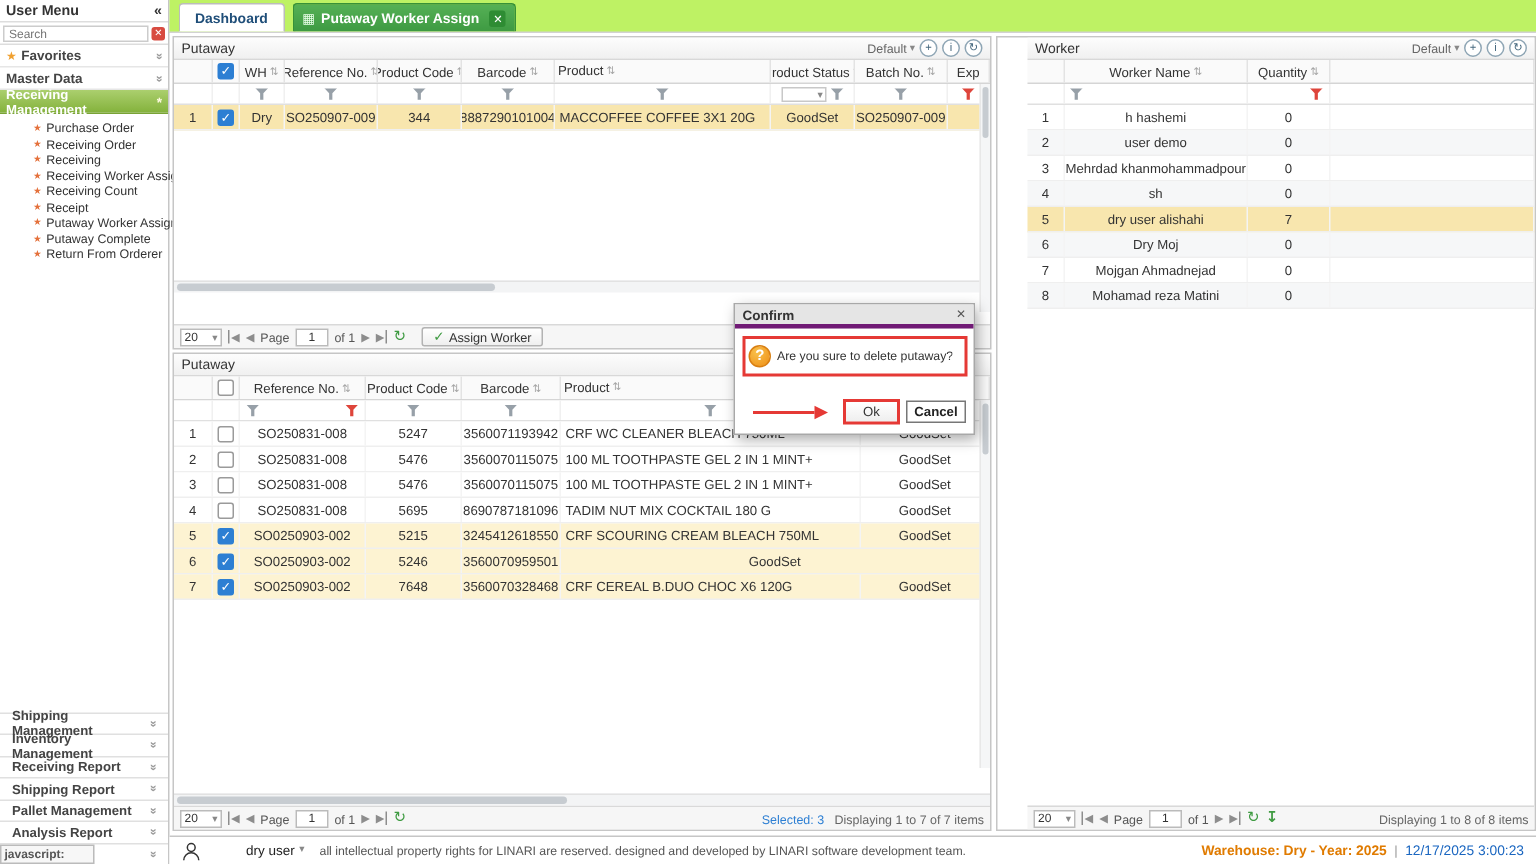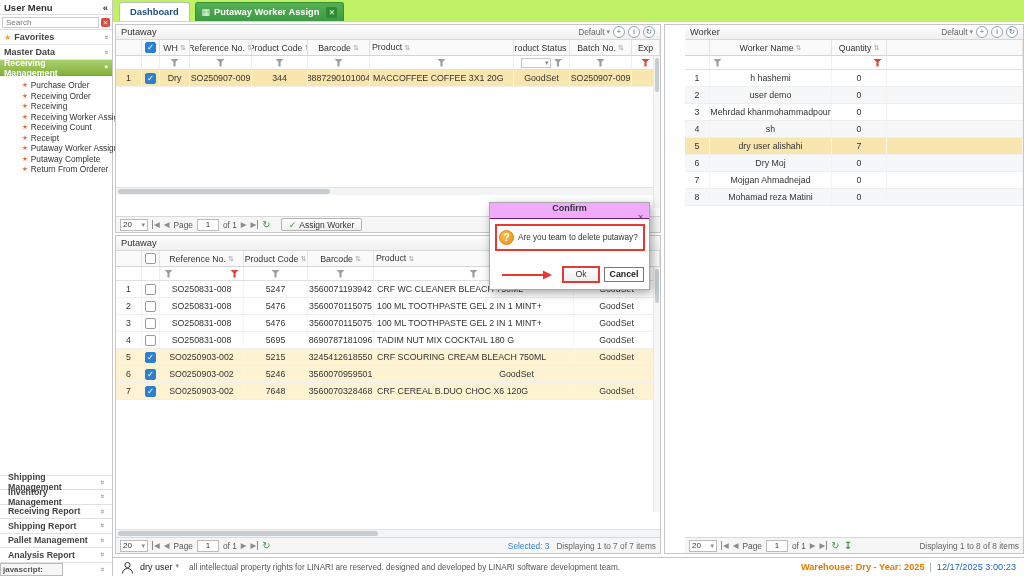--- a/index.html
+++ b/index.html
@@ -134,43 +134,43 @@
     padding:0 7px; border:1px solid #b3b3b3; border-radius:2px;
     background:linear-gradient(#fff,#efefef); color:#333; font-size:8.5px; }
   .check-ic { color:#3f9b42; font-weight:bold; font-size:9px; }
   .pager-right { margin-left:auto; display:flex; align-items:center; gap:7px; }
   .selected-count { color:#2d7fd3; }
   .display-info { color:#666; }
 
   
   #dialog { position:absolute; left:489px; top:202px; width:161px; height:88px; background:#fff;
     border:1px solid #a8a8a8; box-shadow:2px 3px 9px rgba(0,0,0,.35); z-index:40; }
-  .dlg-title { height:16px; background:#f0abfc; border-bottom:1px solid #701a75; display:flex;
-    align-items:center; padding:0 5px; font-size:9px; font-weight:bold; color:#333;flex-direction:column; }
+  .dlg-title { height:16px; background:#e5e5e5; border-bottom:3px solid #701a75; display:flex;
+    align-items:center; padding:0 5px; font-size:9px; font-weight:bold; color:#333; }
   .dlg-close { margin-left:auto; color:#555; font-size:8px; }
   .dlg-redbox { position:absolute; left:5px; top:21px; width:150px; height:27px;
     border:2px solid #e53935; display:flex; align-items:center; gap:4px; padding:0 2px;
     background:#fff; }
   .warn-ic { flex:none; width:15px; height:15px; border-radius:50%;
     background:radial-gradient(circle at 35% 30%, #f9c04a, #ee8f17); border:1px solid #d87f12;
     color:#fff; font-weight:bold; font-size:10px; line-height:14px; text-align:center; }
   .dlg-msg { font-size:8.2px; color:#333; white-space:nowrap; overflow:hidden; }
   .dlg-arrow { position:absolute; left:11px; top:66px; }
   .dlg-ok { position:absolute; left:72px; top:63px; width:38px; height:17px;
     border:2px solid #e53935; background:linear-gradient(#fff,#eee); font-size:8.8px;
     color:#333; text-align:center; line-height:13px; }
   .dlg-cancel { position:absolute; left:114px; top:64px; width:40px; height:15px;
     border:1px solid #777; background:#fff; font-size:8.8px; font-weight:bold; color:#222;
     text-align:center; line-height:13px; }
 
   
   #statusbar { position:absolute; left:113px; right:0; bottom:0; height:19px; background:#fff;
     border-top:1px solid #c6c6c6; display:flex; align-items:center; gap:6px; padding:0 8px;
     font-size:8.8px; }
-  .user-label { display:flex; align-items:flex-start; gap:3px; color:#222; font-size:9px; }
+  .user-label { display:flex; align-items:flex-start; gap:3px; color:#222; font-size:9px;margin-left:24px; }
   .copyright { color:#555; font-size:8.2px; margin-left:4px; }
   .sb-right { margin-left:auto; display:flex; align-items:center; gap:5px; }
   .warehouse { color:#e07b00; font-weight:bold; font-size:9.2px; }
   .sep { color:#999; }
   .datetime { color:#1a66c0; font-size:9.2px; }
 </style>
 </head>
 <body>
 
 <div id="sidebar">
@@ -661,21 +661,21 @@
   </div>
 </div>
 
 <div id="dialog">
   <div class="dlg-title">
     <span>Confirm</span>
     <span class="dlg-close">✕</span>
   </div>
   <div class="dlg-redbox">
     <span class="warn-ic">?</span>
-    <span class="dlg-msg">Are you team to delete putaway?</span>
+    <span class="dlg-msg">Are you sure to delete putaway?</span>
   </div>
   <svg class="dlg-arrow" width="52" height="12" viewBox="0 0 52 12">
     <line x1="1" y1="6" x2="42" y2="6" stroke="#e53935" stroke-width="2"></line>
     <polygon points="42,1.5 51,6 42,10.5" fill="#e53935"></polygon>
   </svg>
   <div class="dlg-ok">Ok</div>
   <div class="dlg-cancel">Cancel</div>
 </div>
 
 <div id="statusbar">

